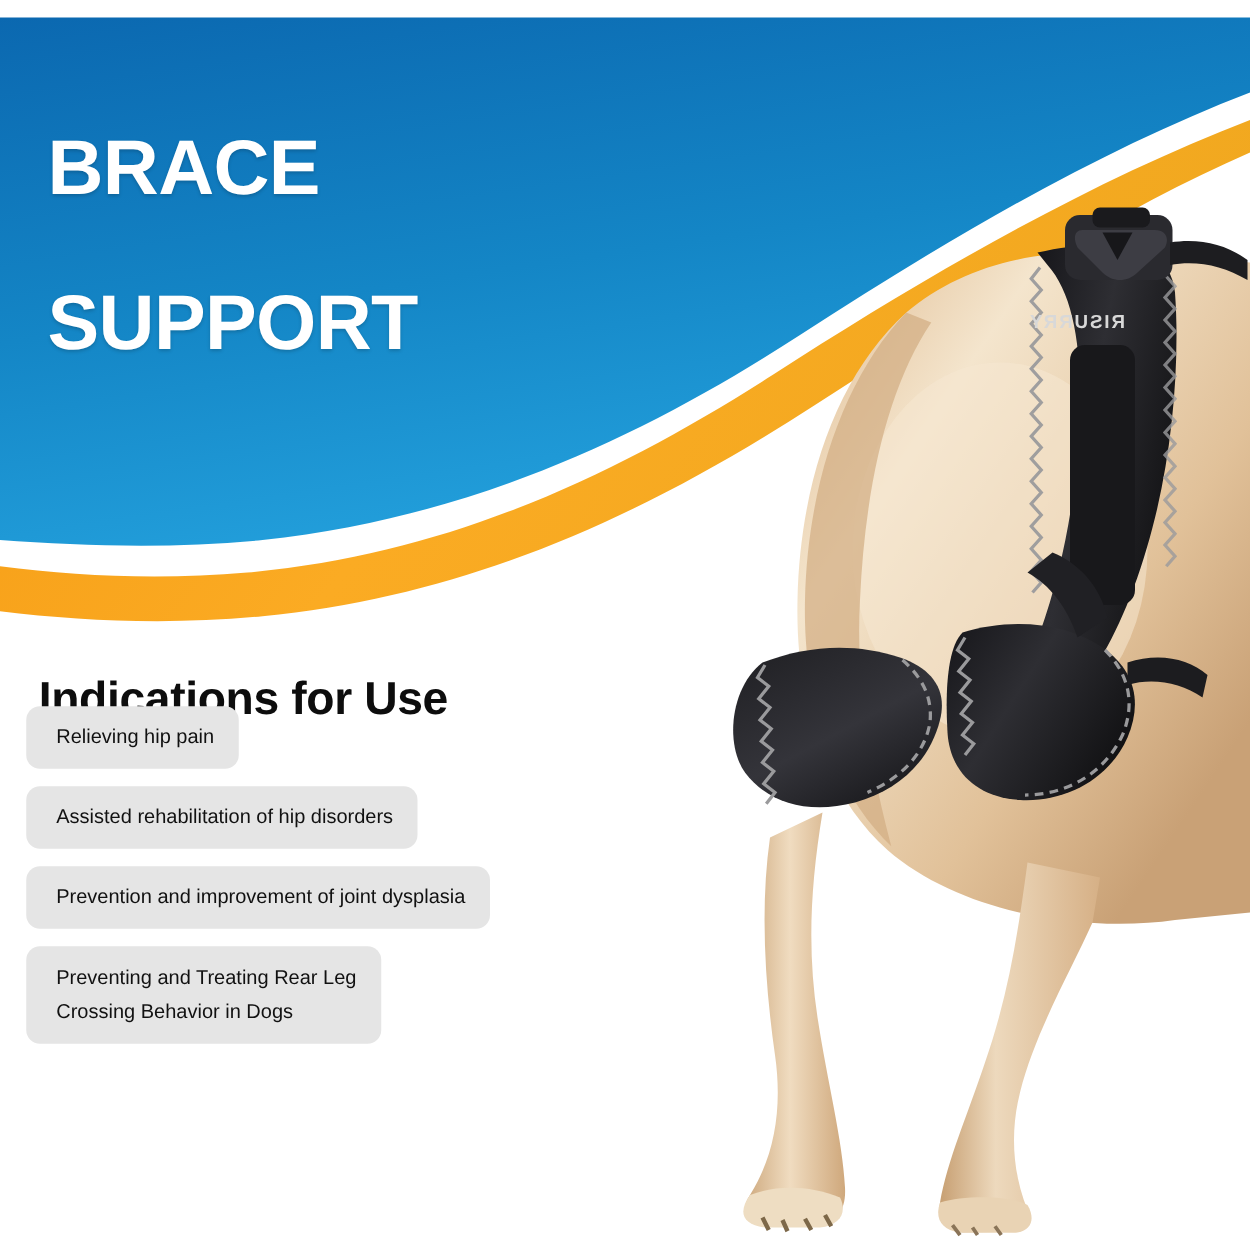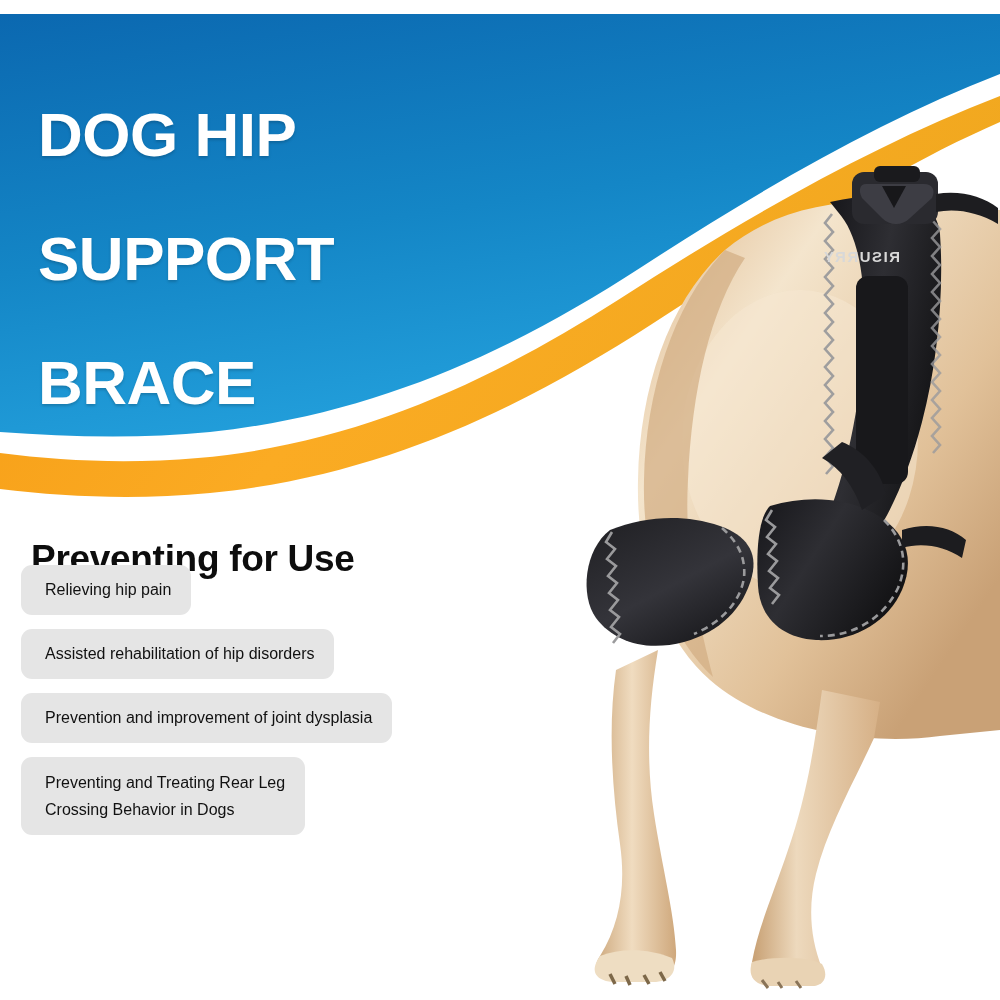--- a/index.html
+++ b/index.html
@@ -124,23 +124,22 @@
                C496,378 360,444 198,458
                C128,464 62,461 0,453
                L0,489
                C66,497 136,500 210,493
                C386,476 528,404 652,324
                C776,244 890,170 1000,122 Z" fill="url(#orangeGrad)"></path>
     </svg>
   </div>
 
   <div id="headline">
-    <span class="headline-line">DOG HIP</span>
+    <span class="headline-line">BRACE</span>
     <span class="headline-line">SUPPORT</span>
-    <span class="headline-line">BRACE</span>
   </div>
 
   <div id="product-photo">
     <svg viewBox="0 0 530 850" xmlns="http://www.w3.org/2000/svg">
       <defs>
         <linearGradient id="furBody" x1="0.1" y1="0" x2="0.9" y2="0.8">
           <stop offset="0%" stop-color="#e6c69c"></stop>
           <stop offset="30%" stop-color="#f2e0c6"></stop>
           <stop offset="70%" stop-color="#e3c49d"></stop>
           <stop offset="100%" stop-color="#cfa madeup"></stop>
@@ -275,21 +274,21 @@
         <path d="M302,360 l-6,10 l9,7 l-8,10 l9,7 l-8,10 l9,7 l-8,10 l9,7 l-8,10 l9,7 l-7,9" stroke="#9a9a9c" stroke-width="2.6" fill="none"></path>
         <path d="M414,370 C434,390 438,414 428,438 C414,468 384,486 350,486" stroke="#9a9a9c" stroke-width="2.6" fill="none" stroke-dasharray="7 5"></path>
 
         <path d="M372,292 C392,300 410,318 416,344 L392,360 C384,336 370,318 352,308 Z" fill="#202024"></path>
 
         <path d="M432,380 C456,372 480,376 496,390 L492,408 C474,396 452,392 432,398 Z" fill="#1c1c1f"></path>
       </g>
     </svg>
   </div>
 
-  <h2 id="indications-heading">Preventing for Use</h2>
+  <h2 id="indications-heading">Indications for Use</h2>
 
   <div id="indications-list">
     <span class="chip">Relieving hip pain</span>
     <span class="chip">Assisted rehabilitation of hip disorders</span>
     <span class="chip">Prevention and improvement of joint dysplasia</span>
     <span class="chip two-line">Preventing and Treating Rear Leg
 Crossing Behavior in Dogs</span>
   </div>
 
 </div>

